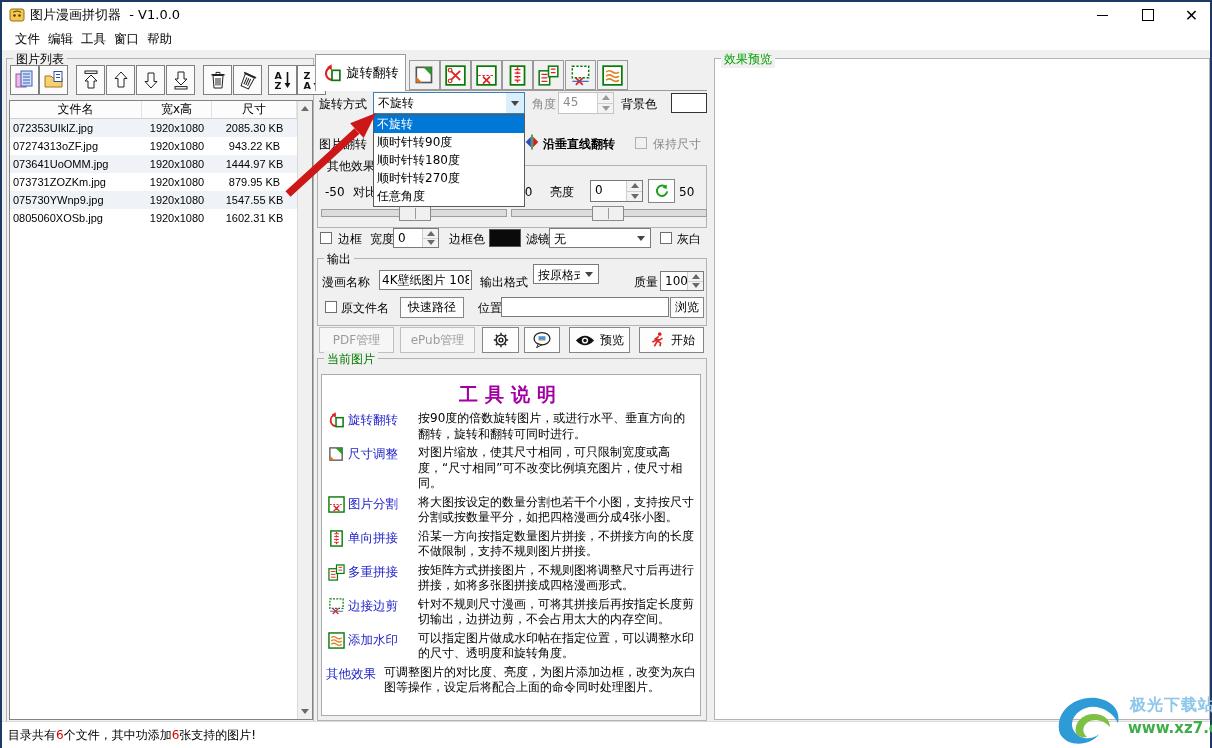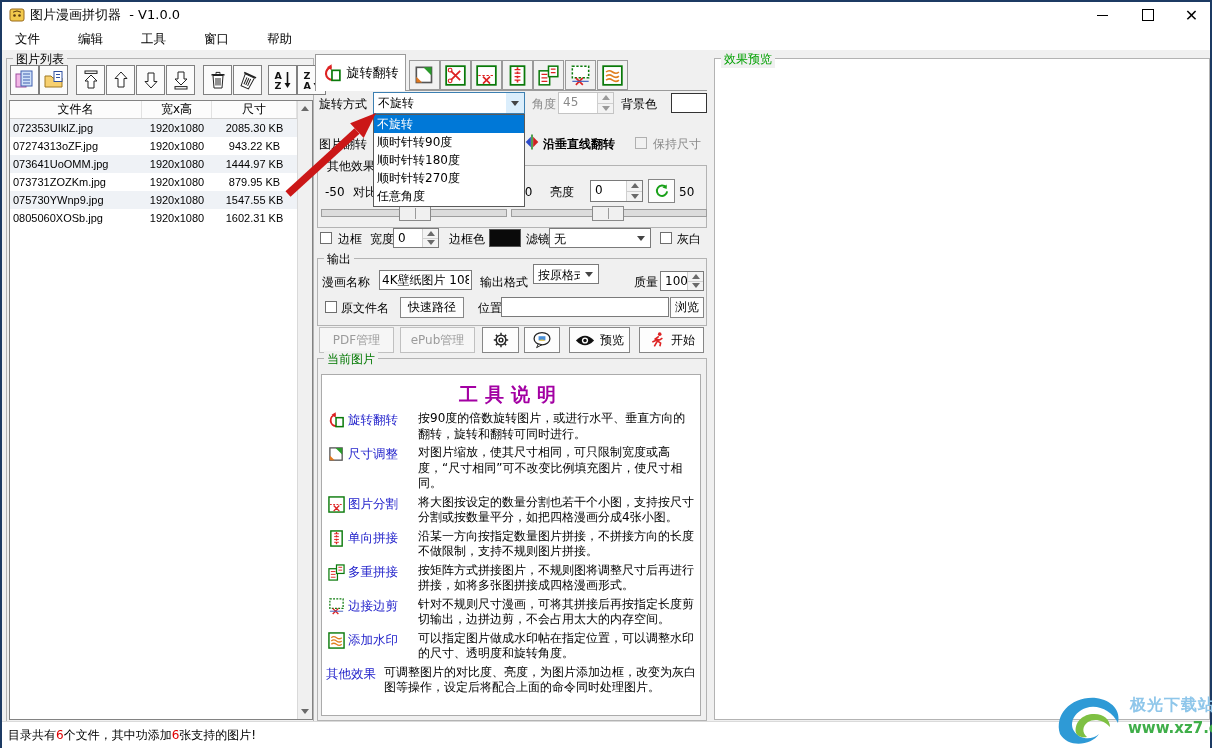--- a/index.html
+++ b/index.html
@@ -5,21 +5,21 @@
   html,body{margin:0;padding:0;}
   body{width:1212px;height:748px;position:relative;font-family:"DejaVu Sans",sans-serif;background:#f0f0f0;overflow:hidden;}
   .window{position:absolute;inset:0;border:2px solid #1c3a63;background:#f0f0f0;box-sizing:border-box;}
   .abs{position:absolute;}
   .lbl{position:absolute;font-size:12px;white-space:nowrap;color:#000;line-height:14px;}
   .dis{color:#8a8a8a !important;}
   
   .titlebar{position:absolute;left:0;top:0;right:0;height:26px;background:#fff;display:flex;align-items:center;}
   .titletext{font-size:13px;margin-left:8px;color:#000;}
   .wctl{position:absolute;top:0;width:45px;height:26px;display:flex;align-items:center;justify-content:center;}
-  .menubar{position:absolute;left:0;top:26px;right:0;height:22px;background:#fff;display:flex;align-items:center;gap:38px;padding-left:13px;font-size:12.5px;}
+  .menubar{position:absolute;left:0;top:26px;right:0;height:22px;background:#fff;display:flex;align-items:center;gap:8px;padding-left:13px;font-size:12.5px;}
   .menuitem{cursor:default;}
   
   .group{position:absolute;border:1px solid #b3b3b3;}
   .glabel{position:absolute;top:-8px;left:6px;background:#f0f0f0;padding:0 3px;font-size:12px;white-space:nowrap;}
   
   .tbtn{position:absolute;width:29px;height:30px;background:#fbfbfb;border:1px solid #808080;display:flex;align-items:center;justify-content:center;box-sizing:border-box;}
   
   .listview{position:absolute;background:#fff;border:1px solid #828282;}
   .lvhead{display:flex;height:17px;background:#fcfcfc;border-bottom:1px solid #d0d0d0;font-size:12px;}
   .lvhead span{display:flex;align-items:center;justify-content:center;border-right:1px solid #e2e2e2;box-sizing:border-box;}

